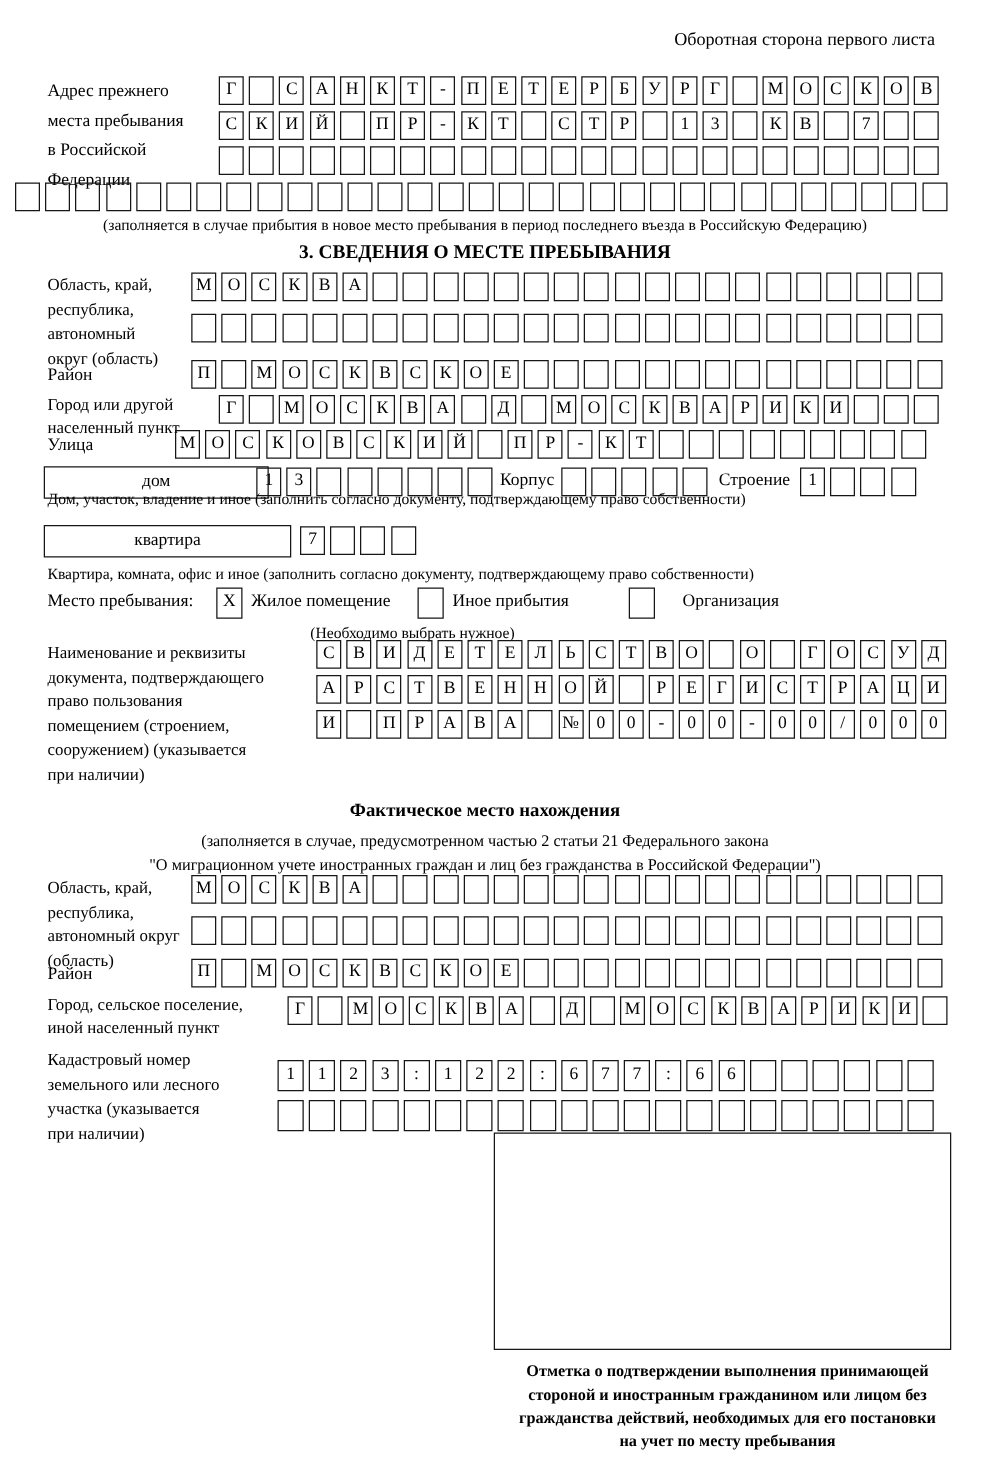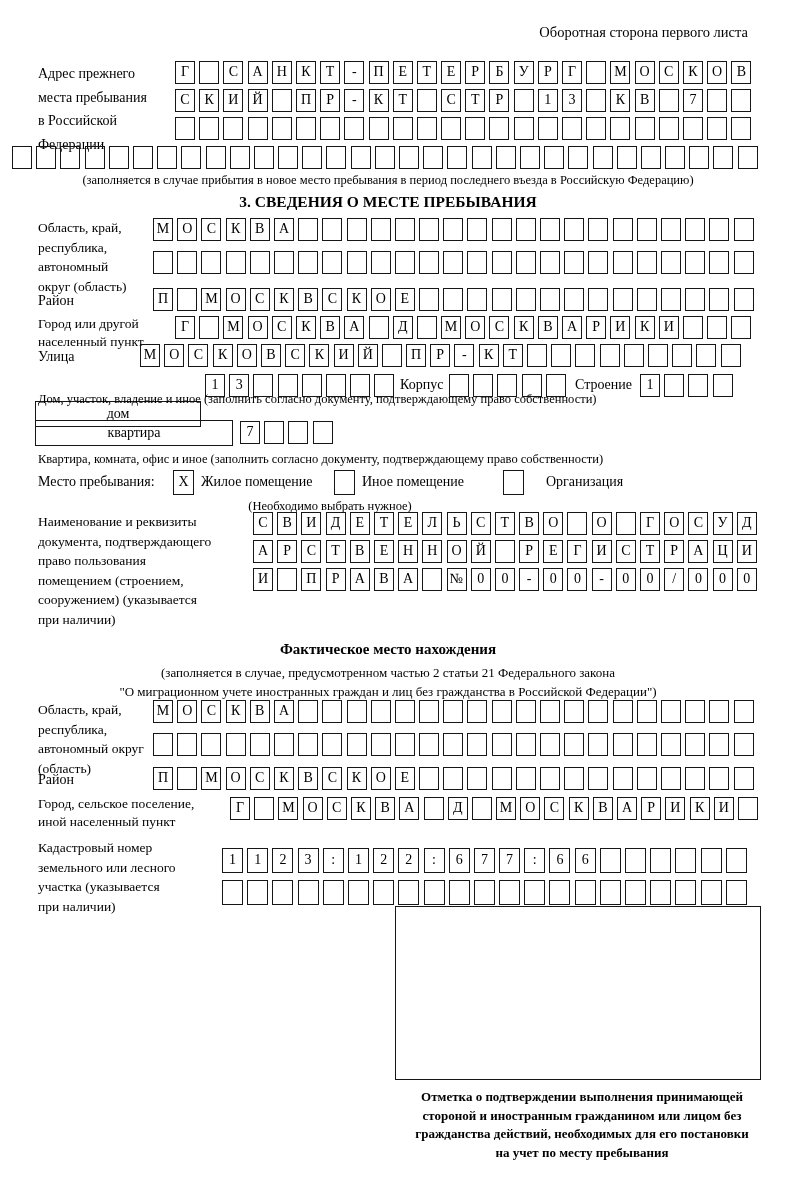--- a/index.html
+++ b/index.html
@@ -306,21 +306,21 @@
     <span class="cell"></span>
     <span class="cell"></span>
     <span class="cell"></span>
     <span class="cell"></span>
     <span class="cell"></span>
     <span class="cell"></span>
     <span class="cell"></span>
     <span class="cell"></span>
   </div>
 
-<div class="widebox" style="left:35px; top:373px; width:166px;margin-top:28px;">дом</div>
+<div class="widebox" style="left:35px; top:373px; width:180px;">дом</div>
 <div class="cellrow" style="left:205px; top:374px;">
     <span class="cell">1</span>
     <span class="cell">3</span>
     <span class="cell"></span>
     <span class="cell"></span>
     <span class="cell"></span>
     <span class="cell"></span>
     <span class="cell"></span>
     <span class="cell"></span>
   </div>
@@ -347,21 +347,21 @@
     <span class="cell"></span>
     <span class="cell"></span>
     <span class="cell"></span>
   </div>
 <div class="caption" style="left:38px; top:452px;">Квартира, комната, офис и иное (заполнить согласно документу, подтверждающему право собственности)</div>
 
 <div class="inline-label" style="left:38px; top:474px;">Место пребывания:</div>
 <div class="checkbox" style="left:173px; top:470px;">X</div>
 <div class="inline-label" style="left:201px; top:474px;">Жилое помещение</div>
 <div class="checkbox" style="left:334px; top:470px;"></div>
-<div class="inline-label" style="left:362px; top:474px;">Иное помещение</div>
+<div class="inline-label" style="left:362px; top:474px;">Иное прибытия</div>
 <div class="checkbox" style="left:503px; top:470px;"></div>
 <div class="inline-label" style="left:546px; top:474px;">Организация</div>
 <div class="caption" style="left:0; top:499px; width:660px; text-align:center;">(Необходимо выбрать нужное)</div>
 
 <div class="label-sm" style="left:38px; top:512px;">
   <div>Наименование и реквизиты</div>
   <div>документа, подтверждающего</div>
   <div>право пользования</div>
   <div>помещением (строением,</div>
   <div>сооружением) (указывается</div>

